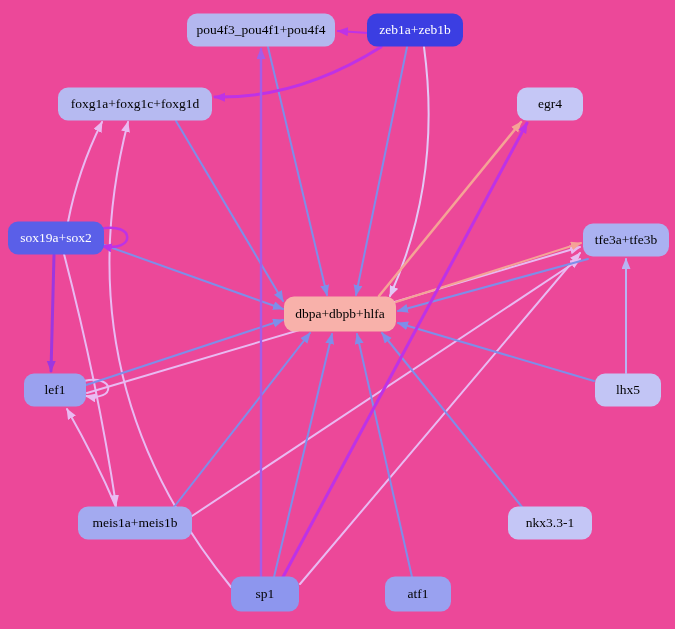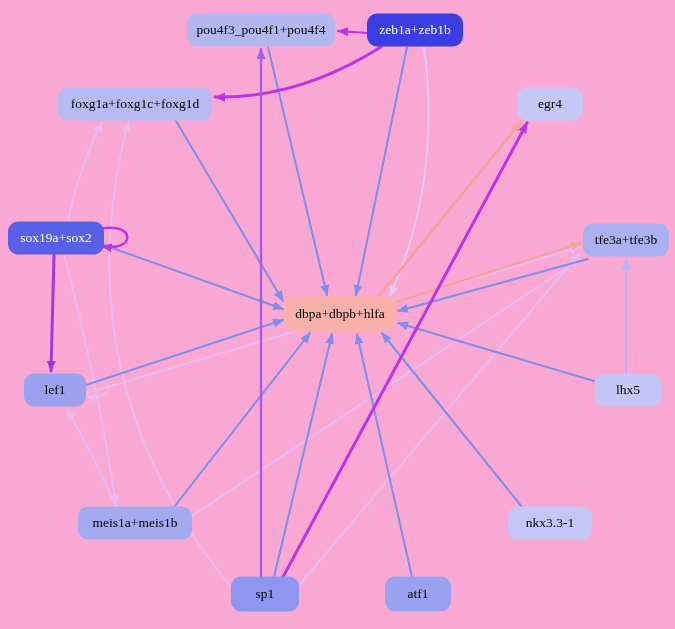--- a/index.html
+++ b/index.html
@@ -4,21 +4,21 @@
 <style>
   html, body {
     margin: 0;
     padding: 0;
     background: #ffffff;
   }
   #stage {
     position: relative;
     width: 675px;
     height: 629px;
-    background: #f9a8d4;
+    background: #ec4899;
     overflow: hidden;
   }
   svg {
     display: block;
   }
   text.node-label {
     font-family: "Liberation Serif", "DejaVu Serif", serif;
     font-size: 13.5px;
   }
 </style>

